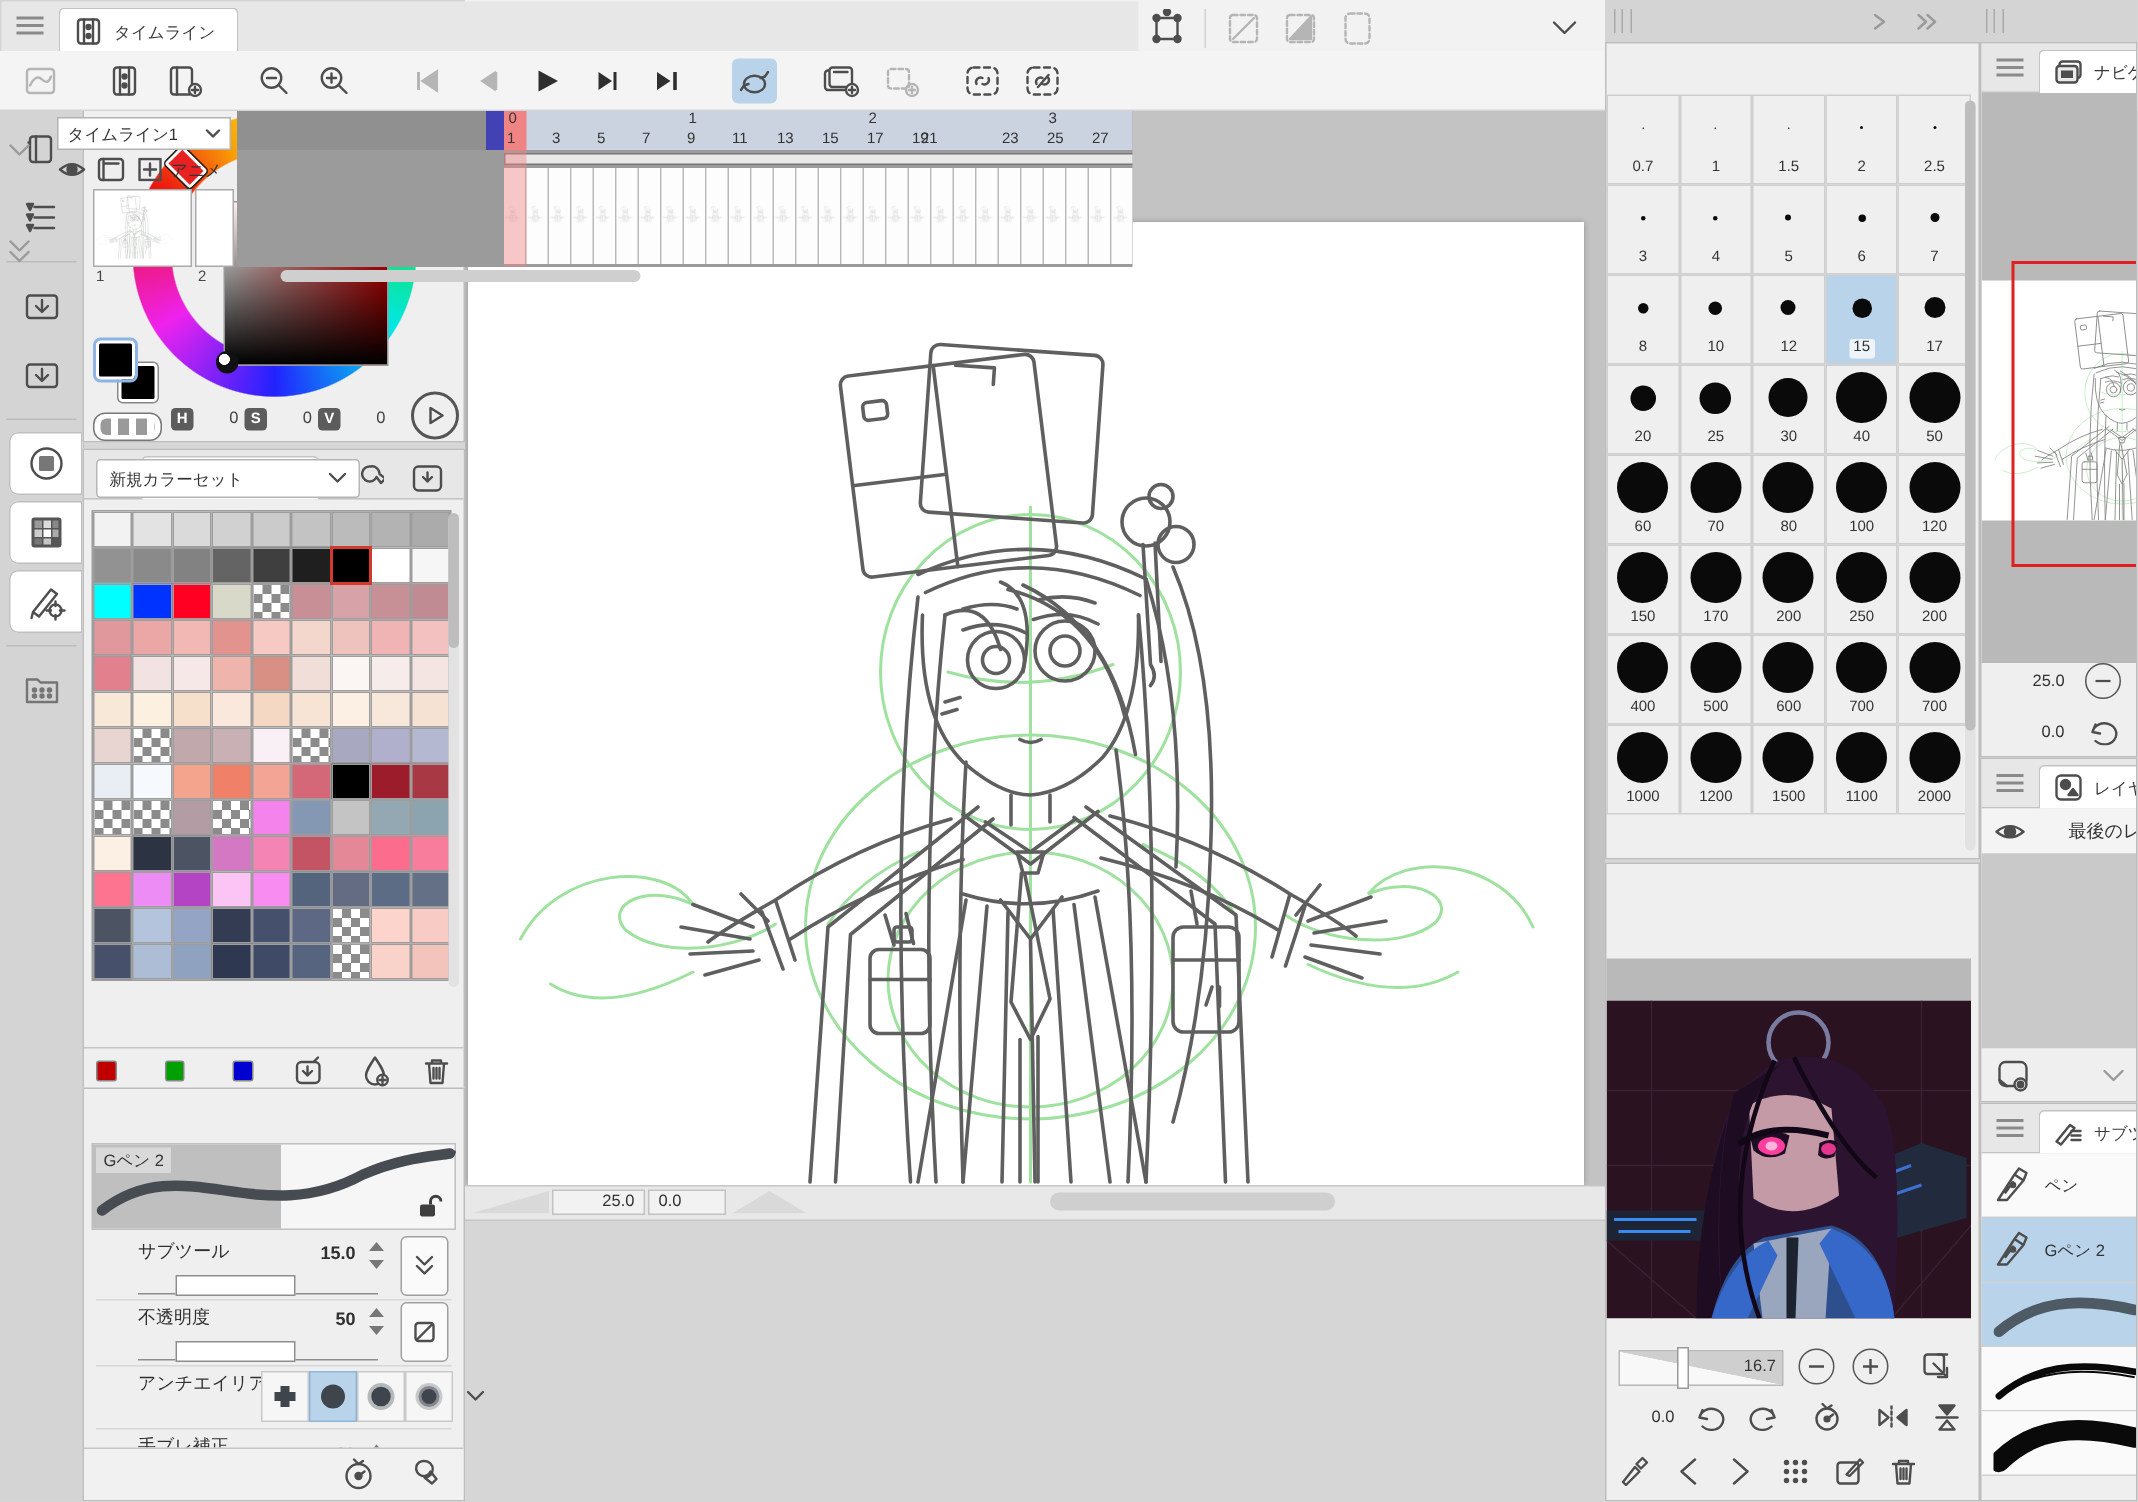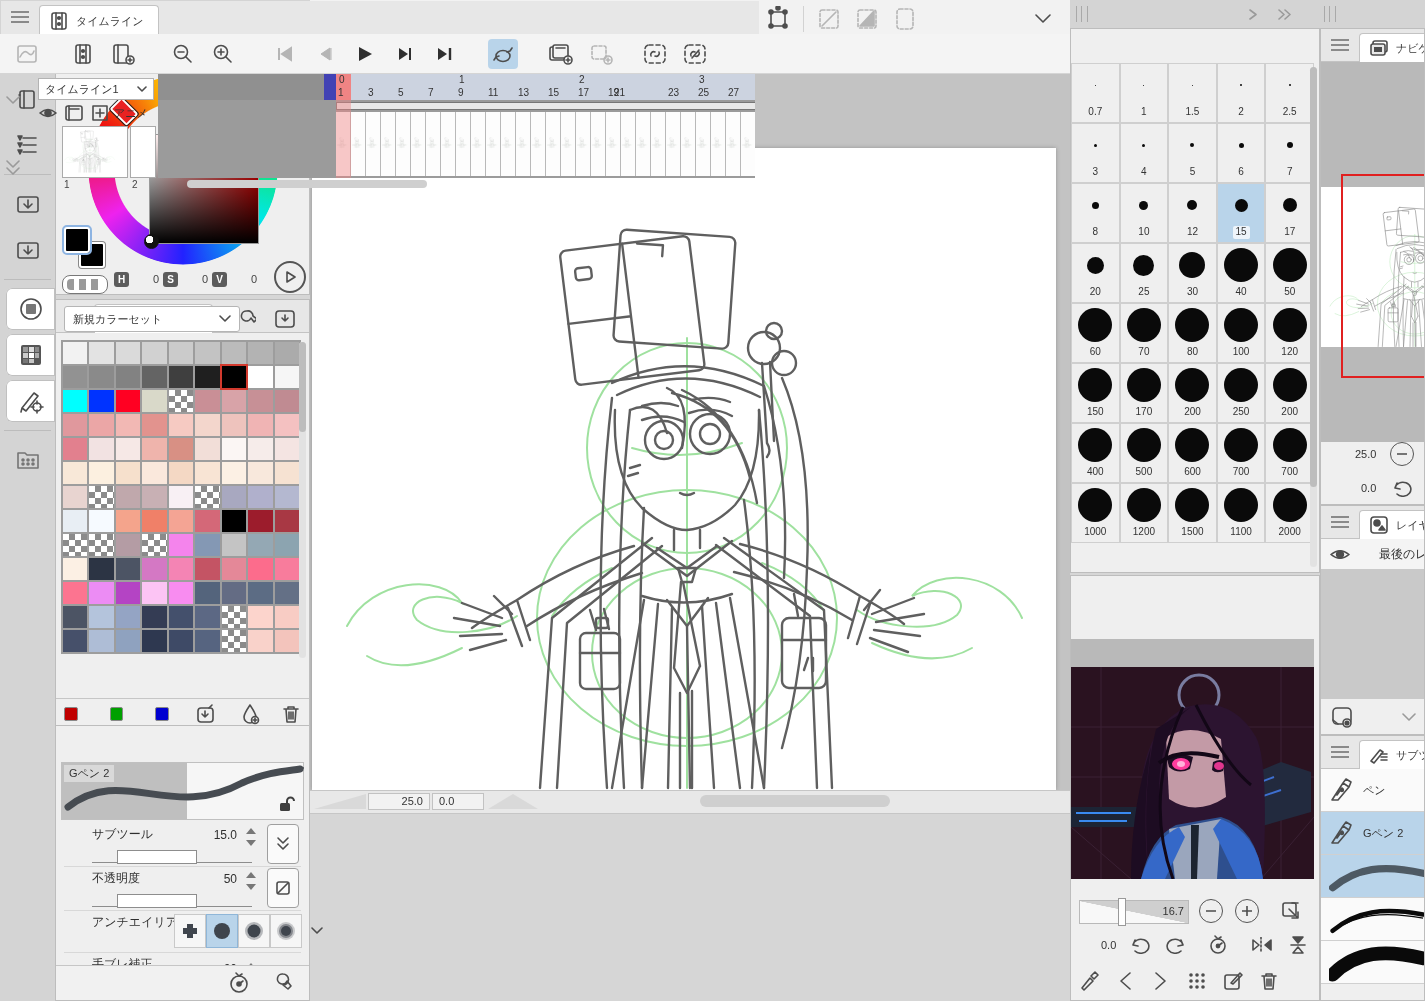--- a/index.html
+++ b/index.html
@@ -59,21 +59,21 @@
   .sw.sel{outline:2px solid #d23a2e;outline-offset:-1px;z-index:2;}
   .vscroll{position:absolute;width:7px;background:#e2e2e2;border-radius:4px;}
   .vthumb{position:absolute;left:0;width:7px;background:#bdbdbd;border-radius:4px;}
   .cfoot{position:absolute;left:0;bottom:0;height:30px;width:100%;border-top:1px solid #c6c6c6;display:flex;align-items:center;gap:8px;padding:0 8px;box-sizing:border-box;}
   .mini-sw{width:12px;height:12px;border:1px solid #888;border-radius:2px;cursor:pointer;}
   
   .tp-preview{position:absolute;left:5px;top:36px;right:5px;height:56px;border:1px solid #c0c0c0;background:linear-gradient(90deg,#bfbfbf 0 52%,#f6f6f6 52%);}
   .tp-chip{position:absolute;left:2px;top:2px;background:#d9d9d9;padding:1px 5px;font-size:11px;color:#333;}
   .tp-row{position:absolute;left:8px;right:8px;height:44px;border-bottom:1px solid #d8d8d8;}
   .tp-label{position:absolute;left:28px;top:4px;font-size:12px;color:#2f2f2f;}
-  .tp-val{position:absolute;right:64px;top:6px;font-size:12px;color:#2f2f2f;}
+  .tp-val{position:absolute;right:64px;top:6px;font-size:12px;color:#2f2f2f;font-weight:bold;}
   .spin{position:absolute;right:42px;top:3px;width:16px;height:24px;cursor:pointer;}
   .spin::before,.spin::after{content:"";position:absolute;left:3px;border-left:5px solid transparent;border-right:5px solid transparent;}
   .spin::before{top:3px;border-bottom:6px solid #777;}
   .spin::after{bottom:3px;border-top:6px solid #777;}
   .tp-slider{position:absolute;left:28px;top:30px;width:160px;height:10px;border-bottom:1.5px solid #8d8d8d;}
   .tp-handle{position:absolute;left:25px;top:-2px;width:78px;height:12px;background:#fff;border:1px solid #8d8d8d;cursor:pointer;}
   .sq-btn{position:absolute;right:2px;top:2px;width:30px;height:38px;border:1px solid #9f9f9f;border-radius:4px;background:#fafafa;display:flex;align-items:center;justify-content:center;cursor:pointer;}
   .aa-group{position:absolute;left:110px;top:4px;display:flex;align-items:center;}
   .aa-btn{width:30px;height:32px;display:flex;align-items:center;justify-content:center;cursor:pointer;border:1px solid #c9c9c9;background:#f6f6f6;}
   .aa-btn.sel{background:#b9d4ea;border-color:#8fb6d8;}

